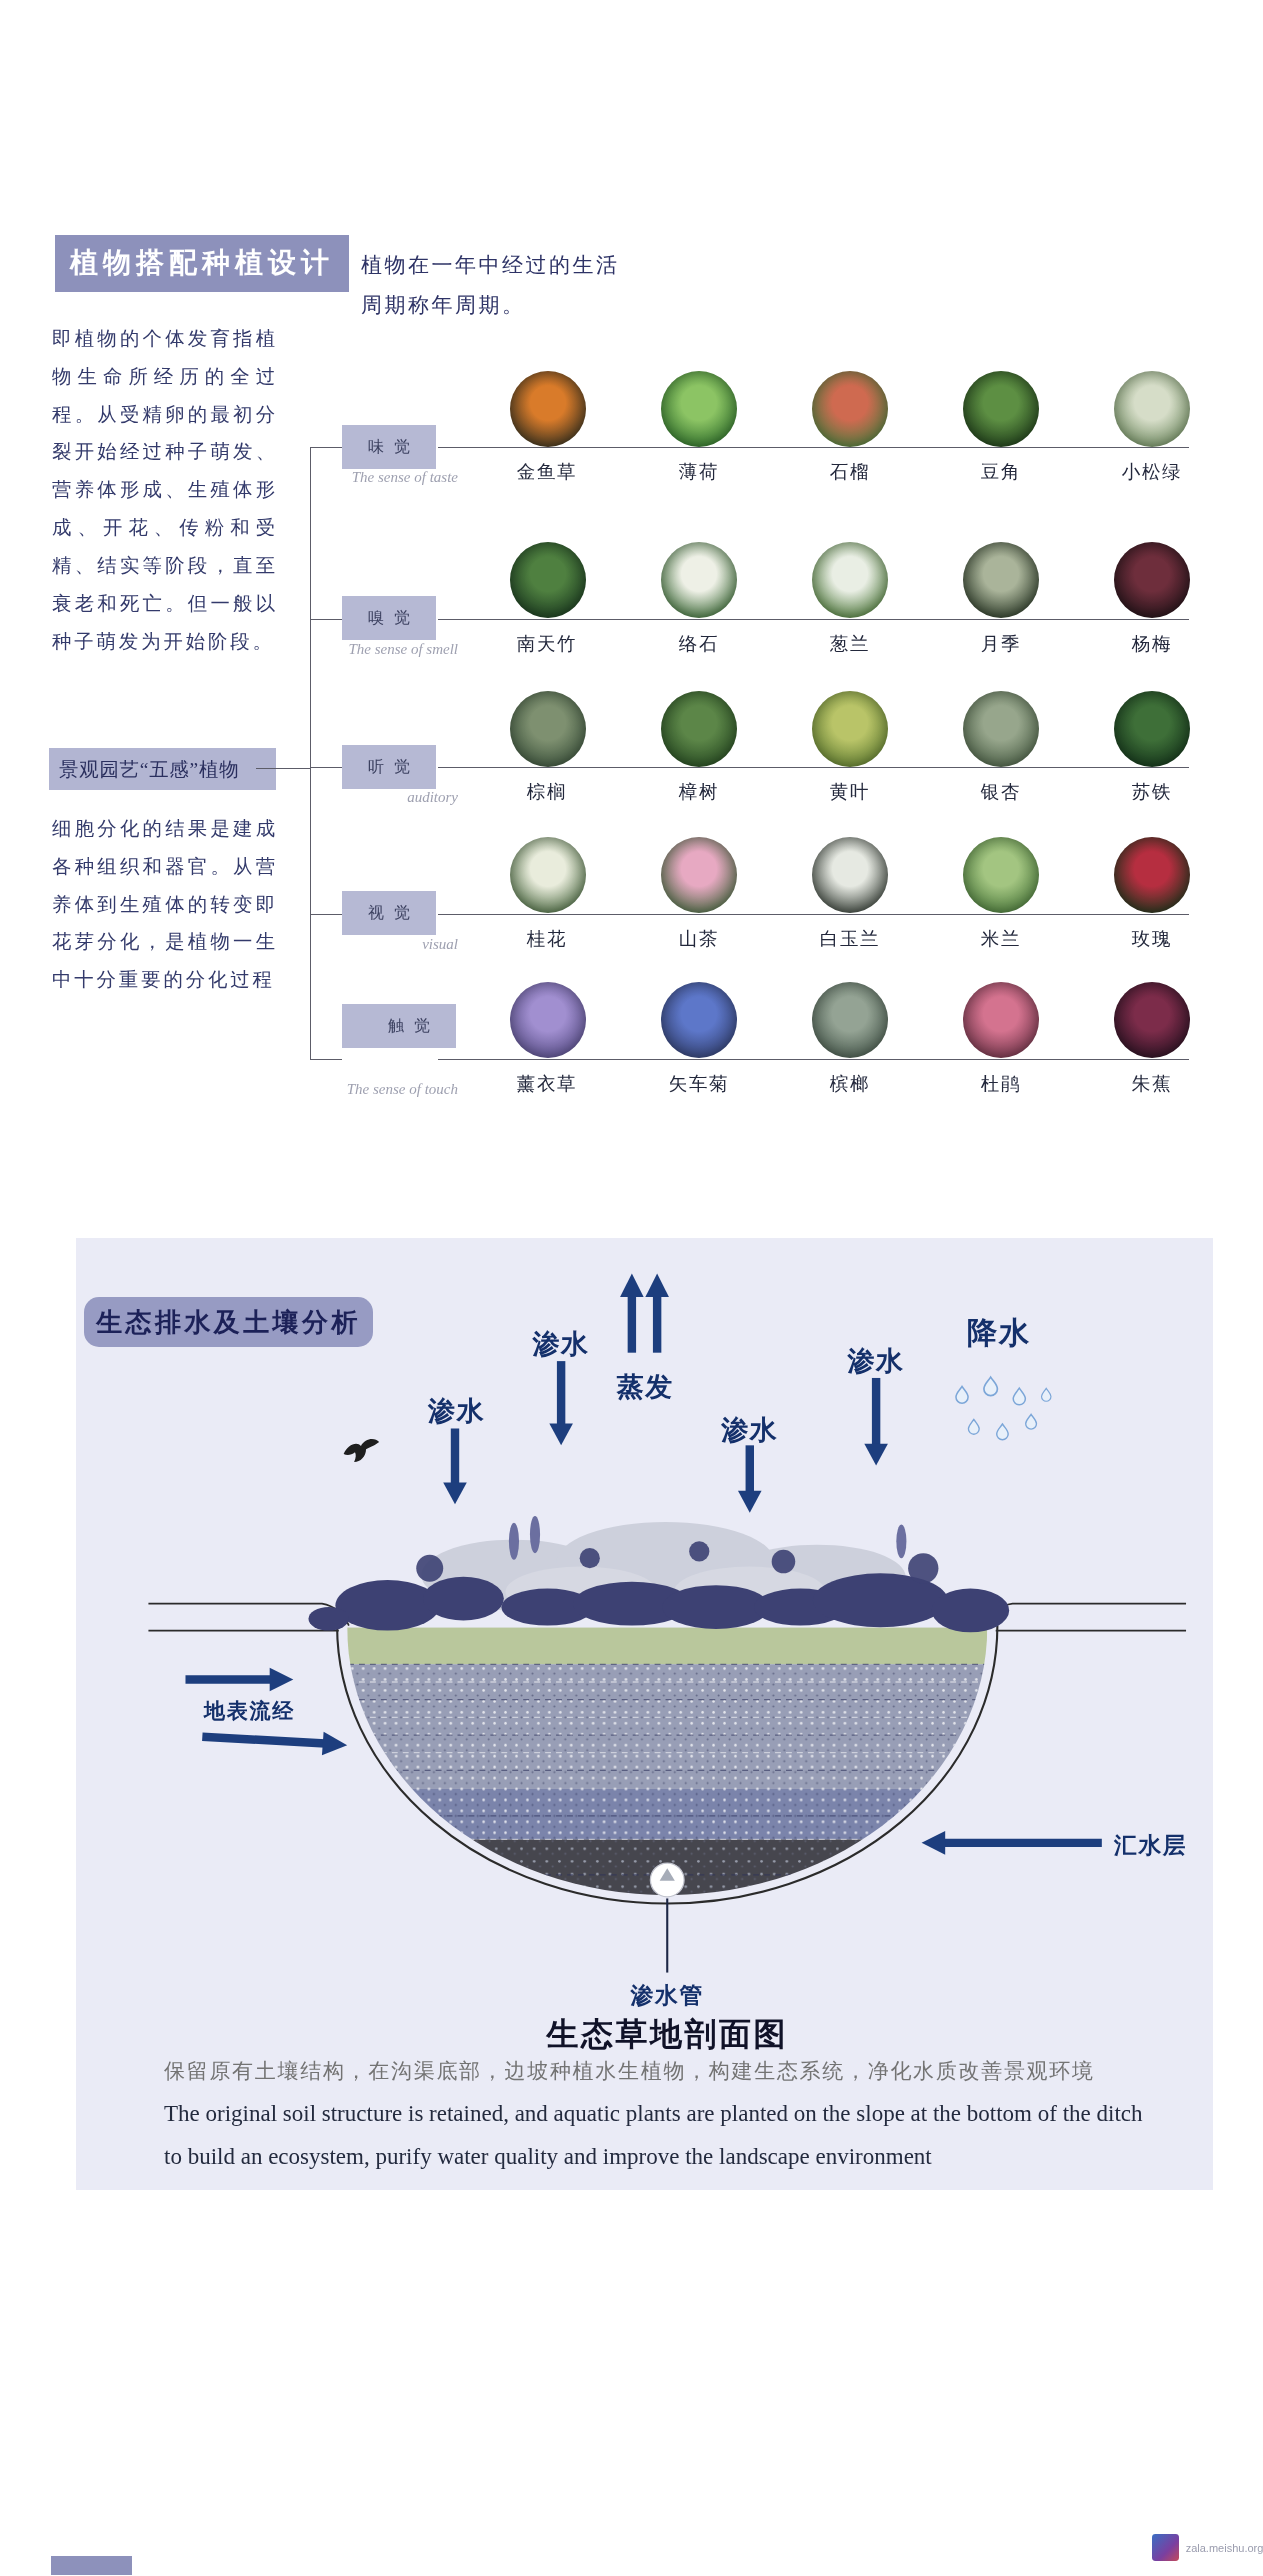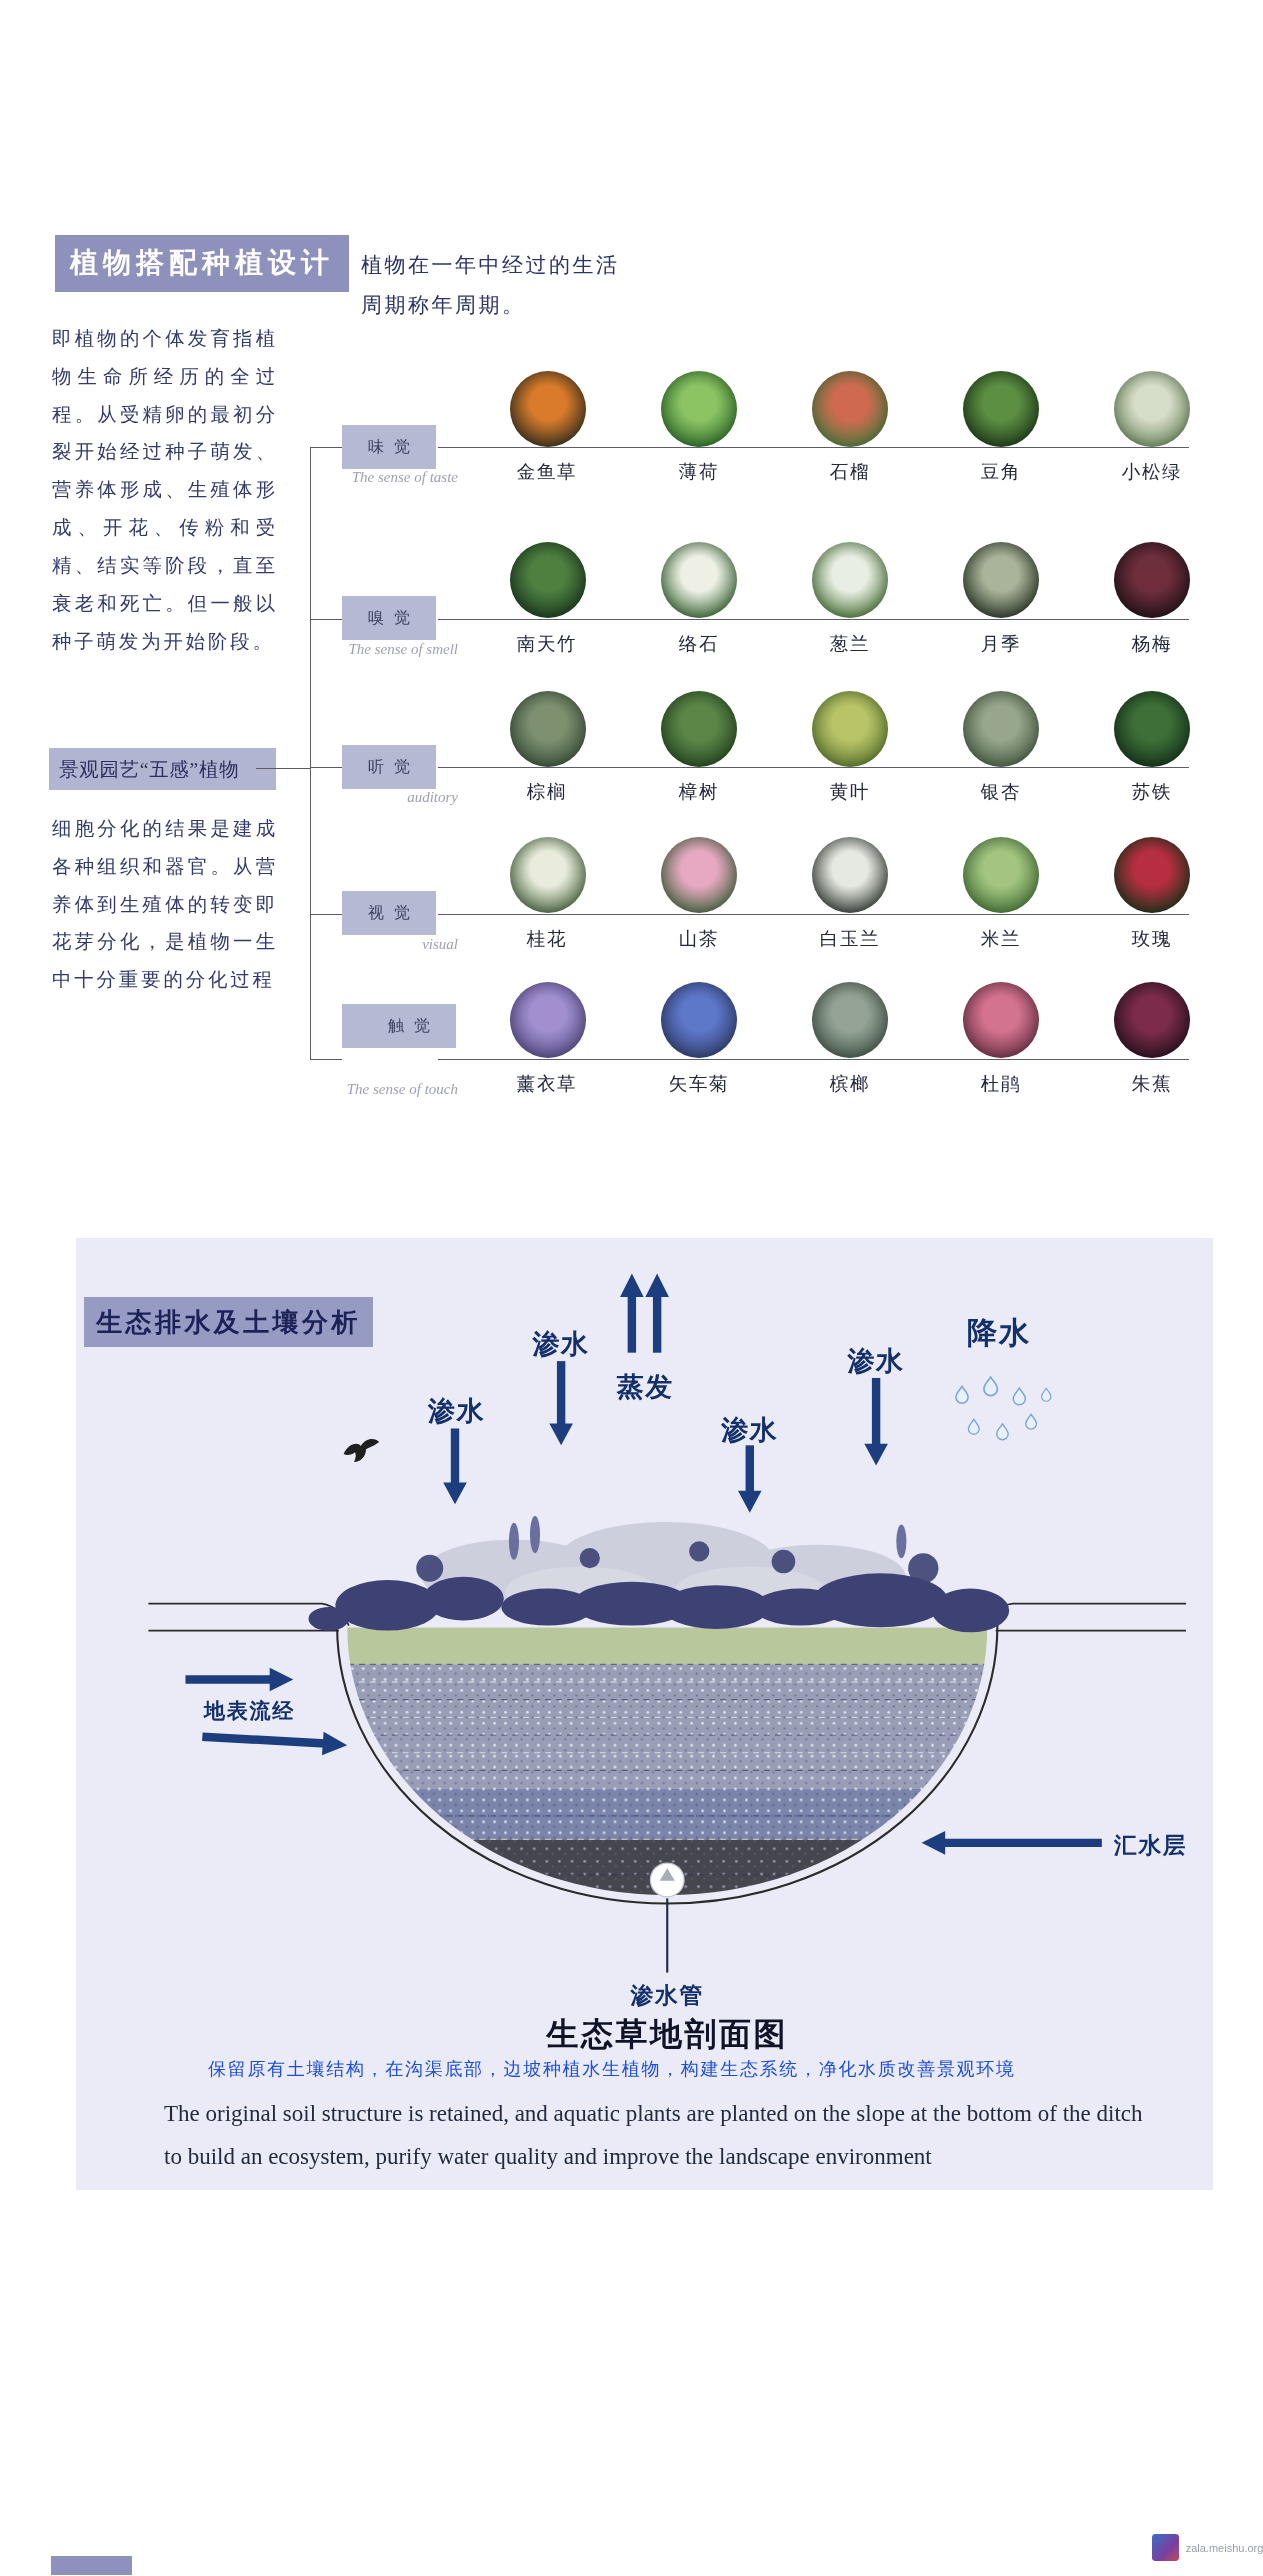--- a/index.html
+++ b/index.html
@@ -21,29 +21,29 @@
   .sense-box{background:#b6b9d4;color:#3c4160;width:94px;height:44px;display:flex;
              align-items:center;justify-content:center;font-size:16px;
              letter-spacing:10px;text-indent:10px;}
   .sense-en{color:#9ea0b0;font-size:15px;font-style:italic;text-align:right;}
   .plant-circle{width:76px;height:76px;border-radius:50%;}
   .plant-name{font-size:18.5px;color:#23283c;text-align:center;letter-spacing:1.7px;}
 
   
   .panel{background:#eaebf6;}
   .title-badge2{background:#979bc3;color:#1c2158;font-weight:bold;font-size:26px;
-                letter-spacing:3.4px;padding:7.6px 11.8px;}
+                letter-spacing:3.4px;padding:7.6px 11.8px;border-radius:15px;}
   .dlabel{font-weight:bold;font-size:32px;fill:#14306b;letter-spacing:2px;
           font-family:"Liberation Sans","DejaVu Sans",sans-serif;}
   .dlabel-big{font-size:36px;}
   .dlabel-sm{font-size:25px;}
   .dlabel-md{font-size:27px;}
   .dtitle{font-weight:bold;font-size:38px;fill:#101228;letter-spacing:3px;
           font-family:"Liberation Sans","DejaVu Sans",sans-serif;}
-  .caption-zh{font-size:18px;color:#1d4ed8;letter-spacing:1.7px;margin-left:44px;}
+  .caption-zh{font-size:21px;color:#737373;letter-spacing:1.7px;}
   .caption-en{font-size:23px;color:#232a3e;}
 
   .wm{display:flex;align-items:center;gap:6.7px;}
   .wm-logo{width:27px;height:27px;border-radius:3.4px;
            background:linear-gradient(135deg,#3a6fc4 0%,#7a3fa0 60%,#c44a5a 100%);}
   .wm-text{font-size:11px;color:#9a9cae;}
   .corner-bar{background:#8d91bb;}
 </style>
 </head>
 <body>

